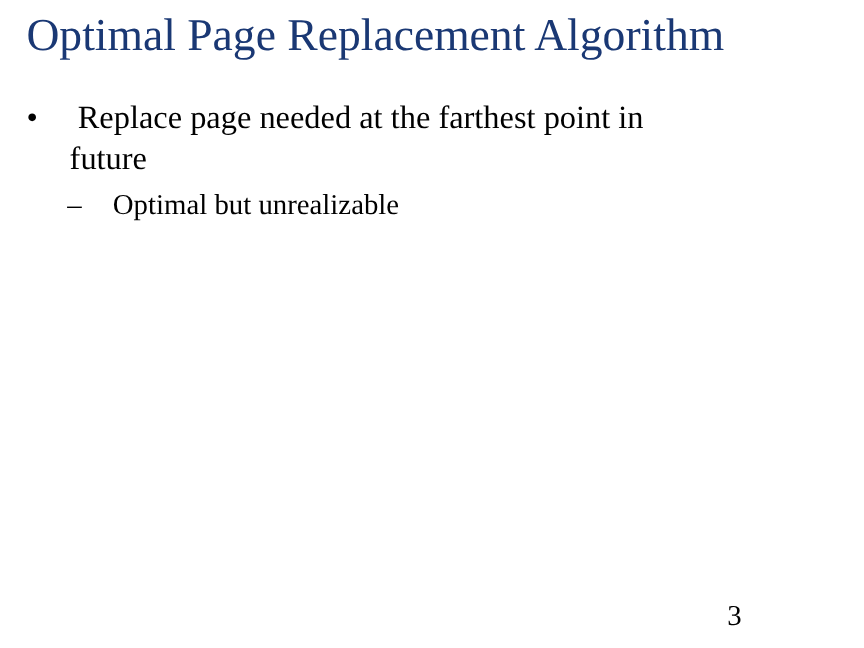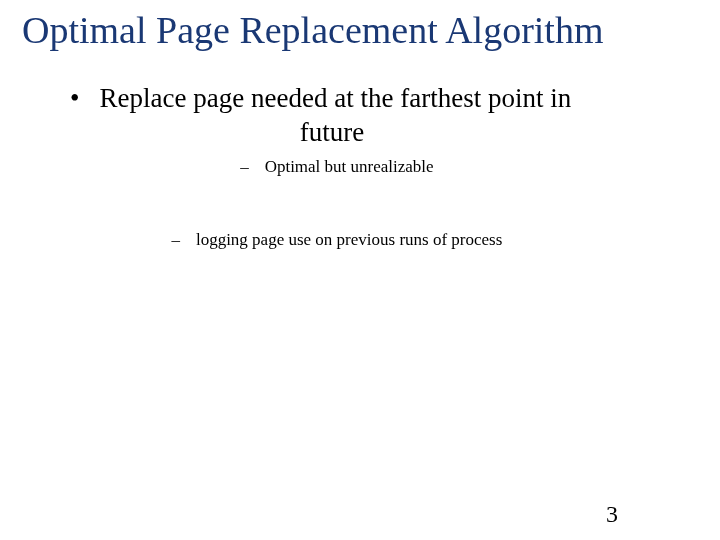--- a/index.html
+++ b/index.html
@@ -27,34 +27,33 @@
     color: #1a3874;
     letter-spacing: 0px;
   }
   .body {
     position: absolute;
     top: 82px;
     left: 30px;
     right: 30px;
     font-size: 27px;
     line-height: 1.25;
-    text-align: center;
   }
   .l1 {
     margin: 0 0 6px 0;
     padding-left: 28px;
     text-indent: -18px;
   }
   .l1::before {
     content: "•";
     display: inline-block;
     width: 18px;
   }
   .l2 {
-    font-size: 17px;
+    font-size: 24px;
     margin: 0 0 4px 0;
     padding-left: 58px;
     text-indent: -16px;
   }
   .l2::before {
     content: "–";
     display: inline-block;
     width: 16px;
   }
   .gap {
@@ -79,21 +78,18 @@
 
     <div class="l1">
       <span>Replace page needed at the farthest point in future</span>
     </div>
     <div class="l2">
       <span>Optimal but unrealizable</span>
     </div>
 
     <div class="gap"></div>
 
-    <div class="l2">
-      <span>logging page use on previous runs of  process</span>
-    </div>
 
   </div>
 
   <div class="pagenum">3</div>
 
 </div>
 
 </body></html>

